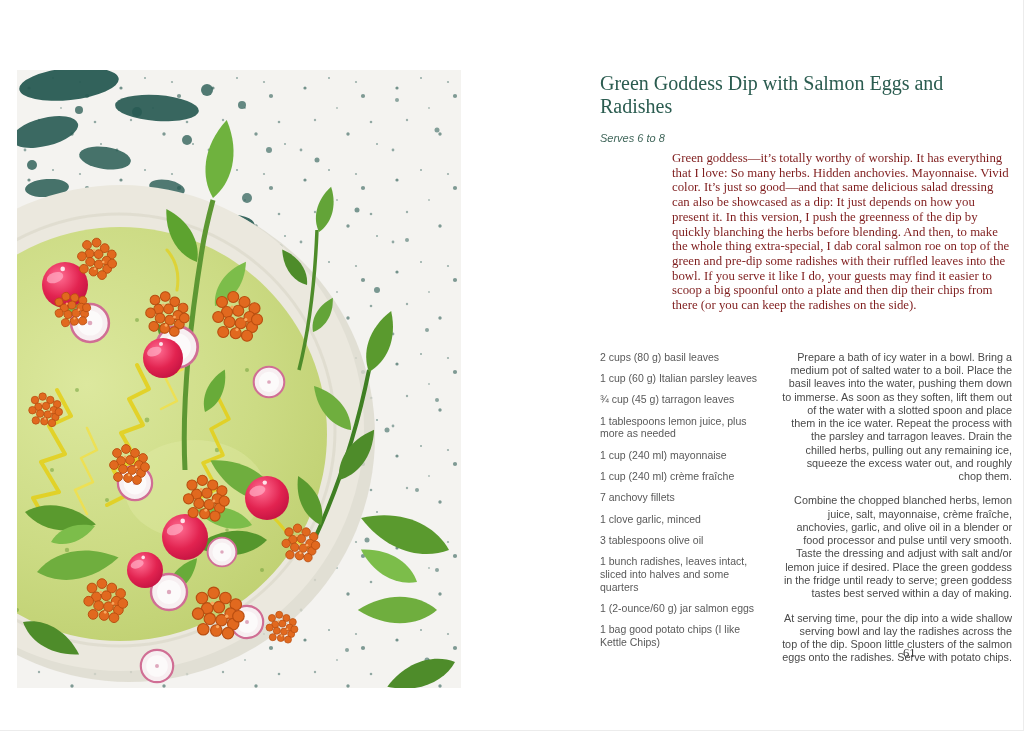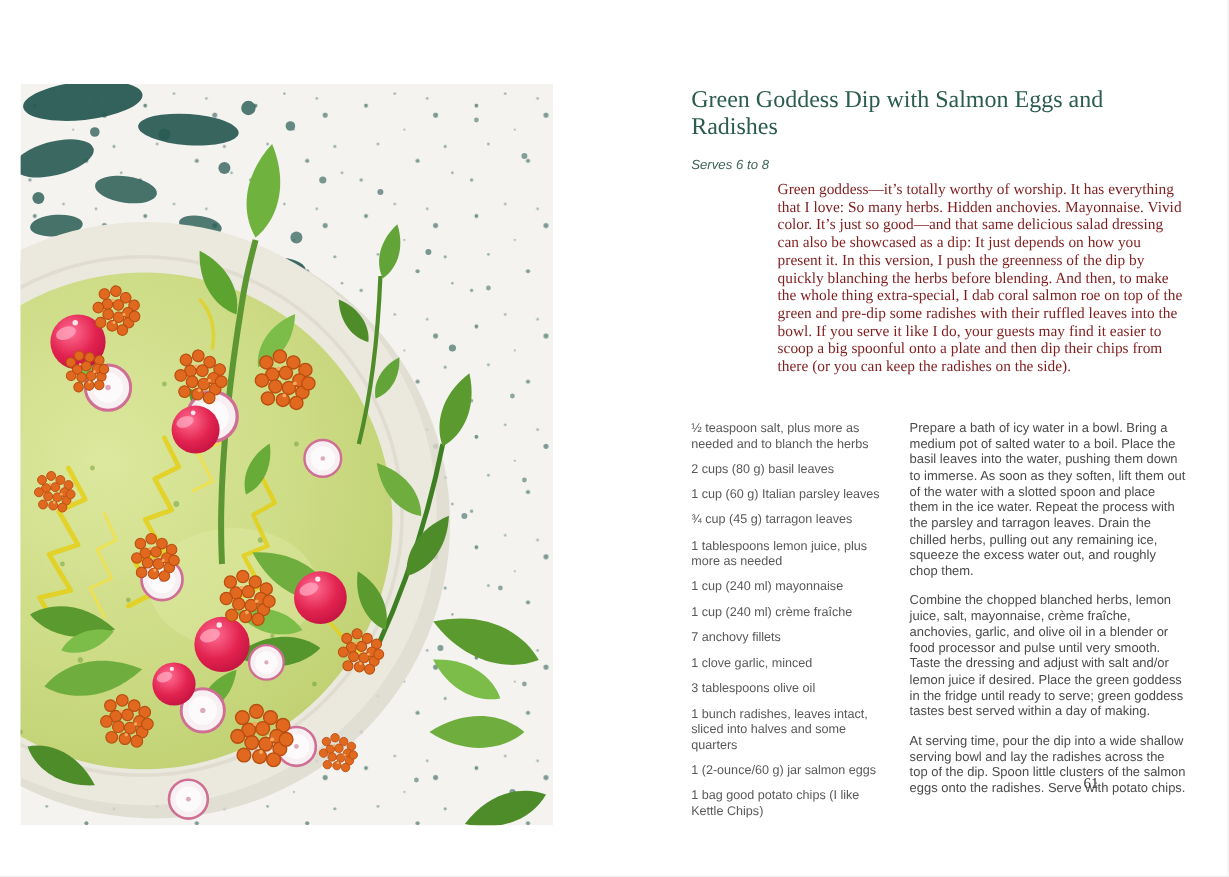--- a/index.html
+++ b/index.html
@@ -1,30 +1,30 @@
 <!DOCTYPE html>
 <html><head>
 <meta charset="utf-8">
 <style>
   html,body{margin:0;padding:0;background:#ffffff;}
   .page{position:relative;width:1024px;height:731px;background:#ffffff;overflow:hidden;
         border-right:1px solid #ececec;border-bottom:1px solid #ececec;box-sizing:border-box;
         font-family:"Liberation Sans",sans-serif;}
   .photo{position:absolute;left:17px;top:70px;width:444px;height:618px;overflow:hidden;}
   .photo svg{display:block;width:100%;height:100%;}
-  .content{position:absolute;left:576px;top:72px;width:412px;}
+  .content{position:absolute;left:600px;top:72px;width:412px;}
   .title{font-family:"Liberation Serif",serif;font-weight:400;font-size:20px;line-height:1.15;
          color:#2b5c50;margin:0;}
   .serves{font-size:11px;color:#40665a;margin-top:14px;font-weight:400;font-style:italic;}
   .intro{font-family:"Liberation Serif",serif;font-size:12.8px;line-height:14.7px;color:#7f1d1d;
          width:340px;margin:7px 0 0 72px;}
   .cols{display:flex;gap:14px;margin-top:38px;}
   .ingredients{width:168px;flex:0 0 168px;}
   .ing{font-size:10.5px;line-height:1.22;color:#595959;margin-bottom:8.5px;}
-  .steps{flex:1;}
+  .steps{flex:1;text-align:right;}
   .step{font-size:10.8px;line-height:1.23;color:#4a4a4a;margin-bottom:11px;}
   .pagenum{position:absolute;left:903px;top:646px;font-family:"Liberation Serif",serif;
            font-size:12.5px;color:#3a3a3a;}
 </style>
 </head>
 <body>
 
 <div class="page">
 
   <div class="photo">
@@ -234,21 +234,20 @@
       </g>
     </svg>
   </div>
 
   <div class="content">
     <h1 class="title">Green Goddess Dip with Salmon Eggs and Radishes</h1>
     <div class="serves">Serves 6 to 8</div>
     <p class="intro">Green goddess—it’s totally worthy of worship. It has everything that I love: So many herbs. Hidden anchovies. Mayonnaise. Vivid color. It’s just so good—and that same delicious salad dressing can also be showcased as a dip: It just depends on how you present it. In this version, I push the greenness of the dip by quickly blanching the herbs before blending. And then, to make the whole thing extra-special, I dab coral salmon roe on top of the green and pre-dip some radishes with their ruffled leaves into the bowl. If you serve it like I do, your guests may find it easier to scoop a big spoonful onto a plate and then dip their chips from there (or you can keep the radishes on the side).</p>
     <div class="cols">
       <div class="ingredients">
-          <div class="ing">½ teaspoon salt, plus more as needed and to blanch the herbs</div>
           <div class="ing">2 cups (80 g) basil leaves</div>
           <div class="ing">1 cup (60 g) Italian parsley leaves</div>
           <div class="ing">¾ cup (45 g) tarragon leaves</div>
           <div class="ing">1 tablespoons lemon juice, plus more as needed</div>
           <div class="ing">1 cup (240 ml) mayonnaise</div>
           <div class="ing">1 cup (240 ml) crème fraîche</div>
           <div class="ing">7 anchovy fillets</div>
           <div class="ing">1 clove garlic, minced</div>
           <div class="ing">3 tablespoons olive oil</div>
           <div class="ing">1 bunch radishes, leaves intact, sliced into halves and some quarters</div>

